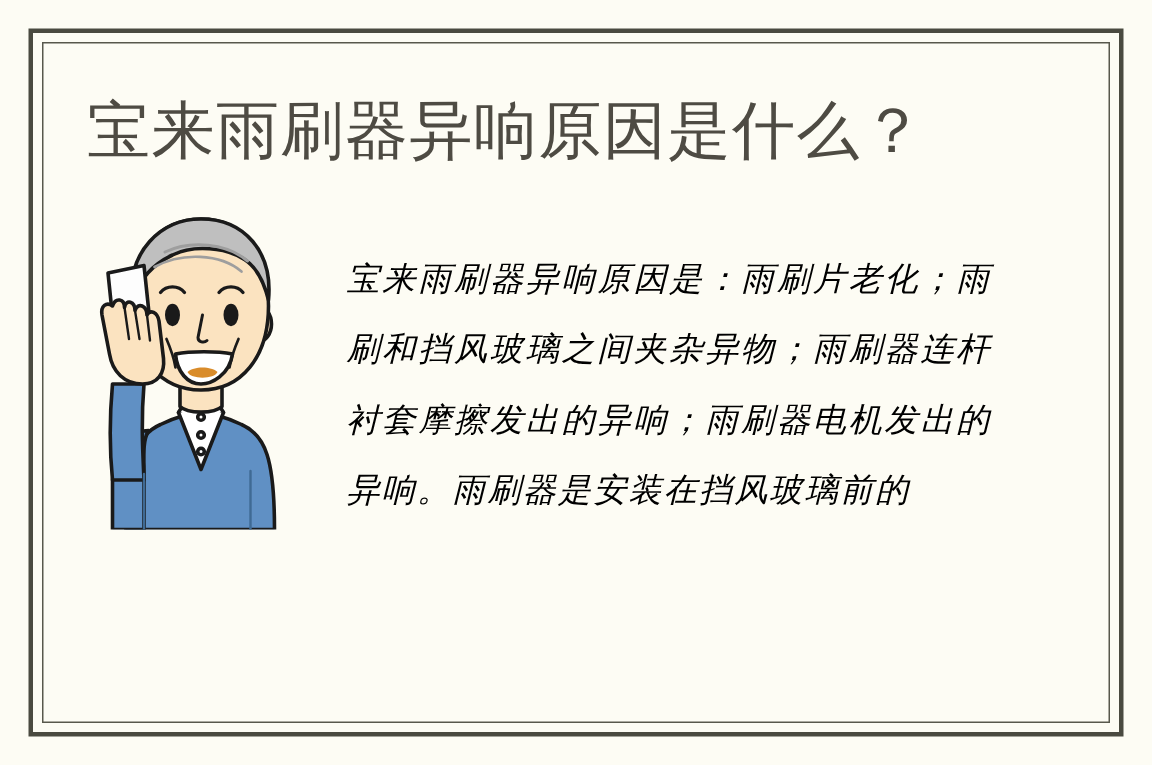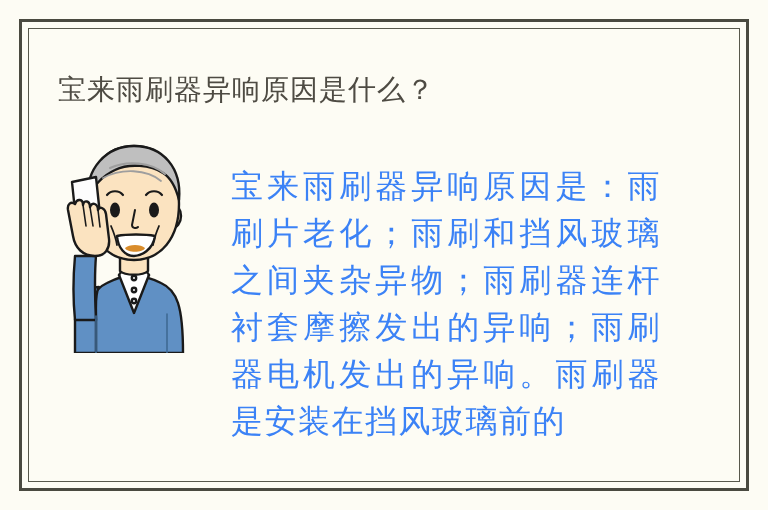--- a/index.html
+++ b/index.html
@@ -42,50 +42,51 @@
     border: 1px solid #58584c;
     box-sizing: border-box;
     pointer-events: none;
   }
 
   
   .title {
     position: absolute;
     left: 58px;
     top: 70px;
-    font-size: 28px;
+    font-size: 42px;
     line-height: 40px;
     letter-spacing: 1px;
     color: #4e4b43;
-    font-family: Liberation Sans, sans-serif;
+    font-family: Liberation Mono, monospace;
     white-space: nowrap;
   }
 
   
   .illustration {
     position: absolute;
     left: 55px;
     top: 138px;
     width: 150px;
     height: 215px;
   }
   .illustration svg { display: block; }
 
   
   .article-body {
     position: absolute;
     left: 231px;
     top: 163px;
     width: 430px;
     font-family: "DejaVu Serif", "Liberation Serif", serif;
-    font-size: 32px;
+    font-size: 22px;
     line-height: 47px;
-    color: #3b82f6;
+    color: #000000;
     letter-spacing: 1.5px;
     text-align: justify;
+    font-style: italic;
   }
 </style>
 </head>
 <body>
 
 <div id="page">
 
   <div class="frame-outer"></div>
   <div class="frame-inner"></div>
 

